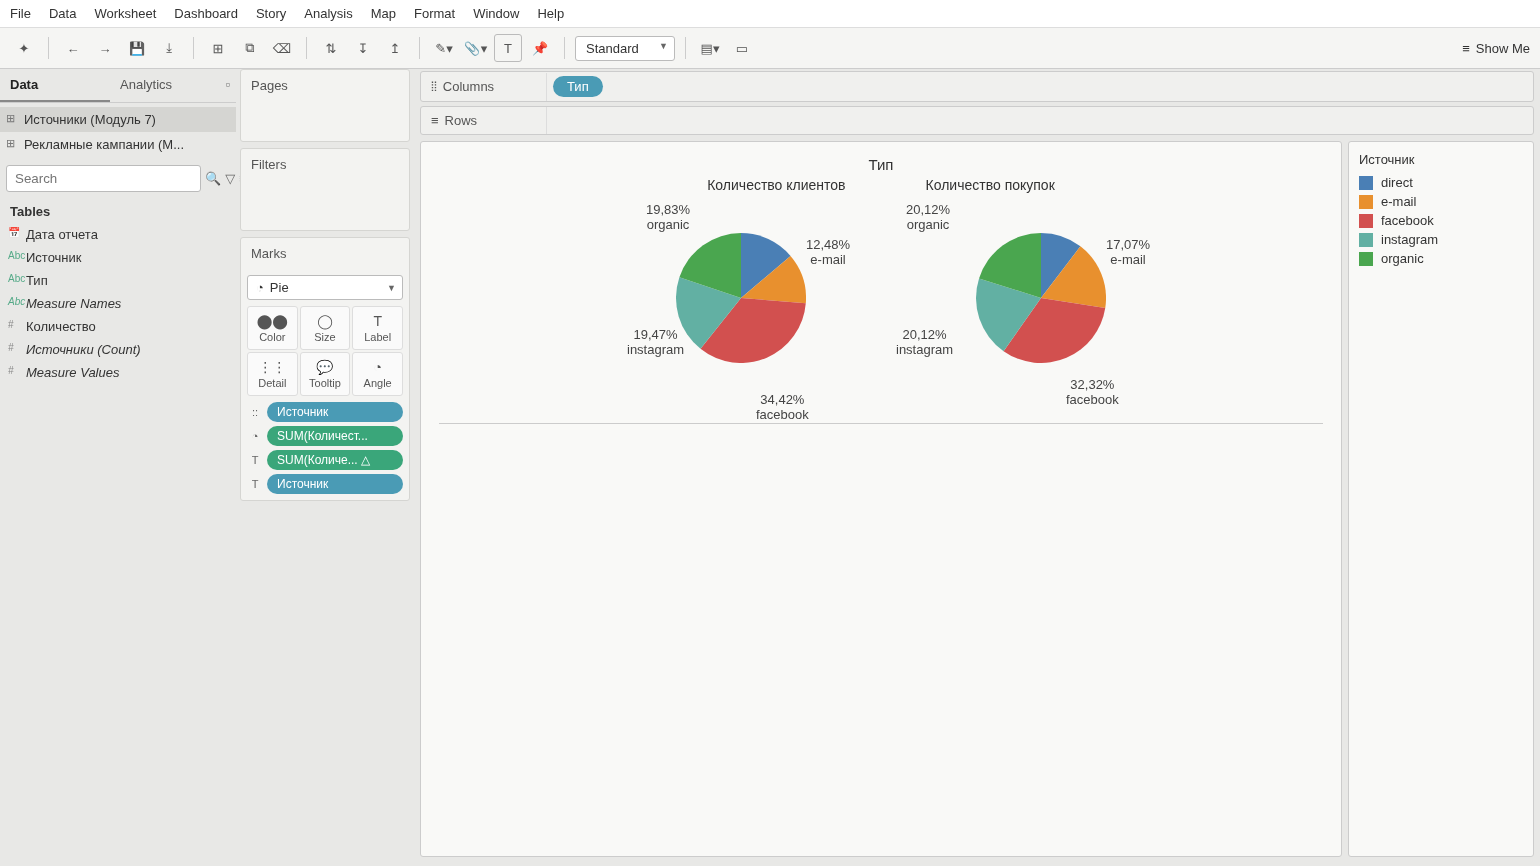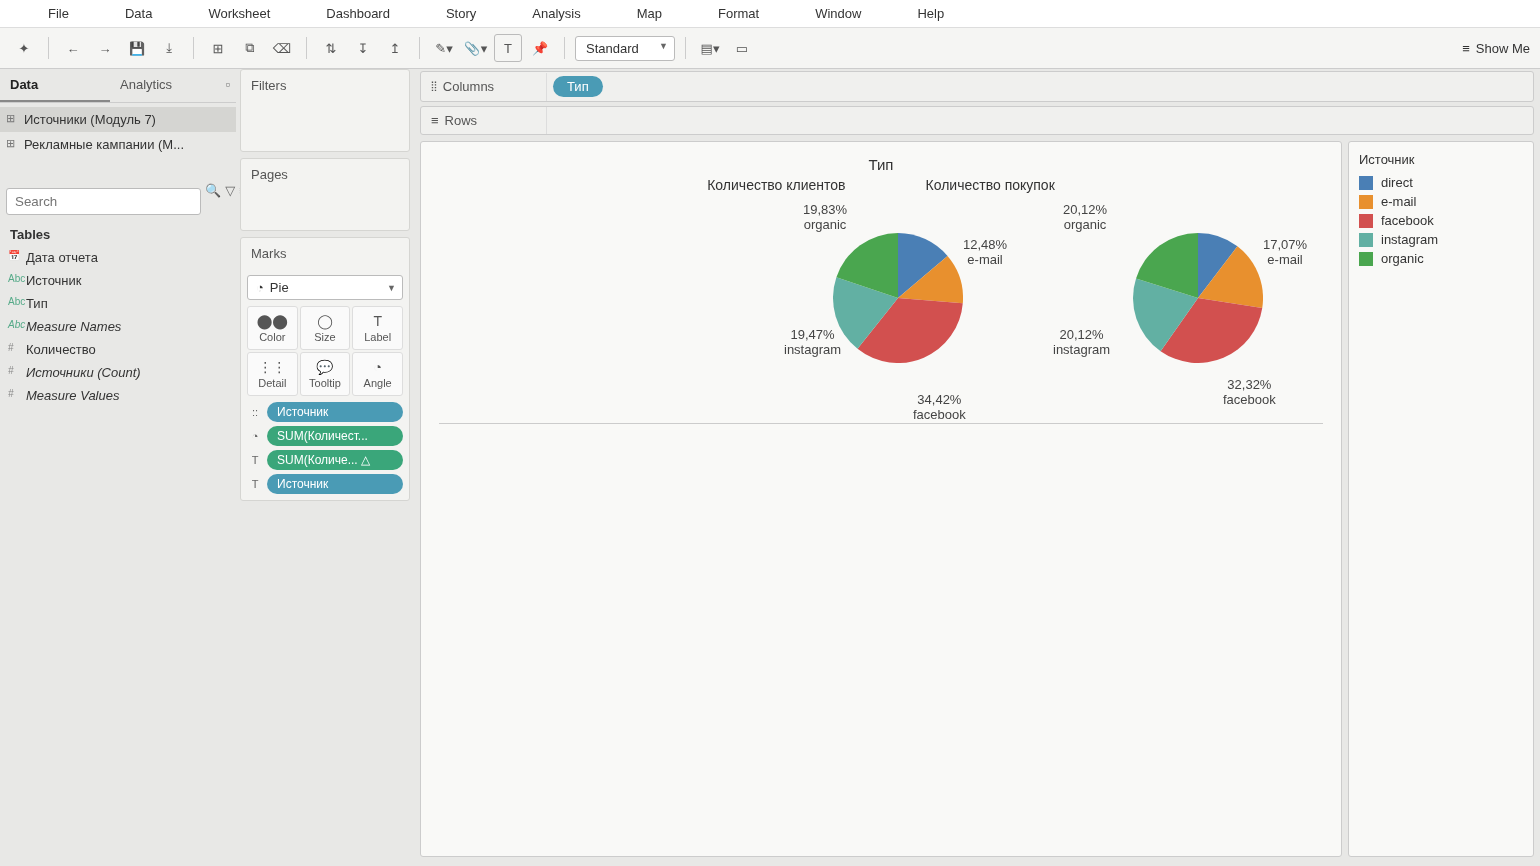--- a/index.html
+++ b/index.html
@@ -1,35 +1,35 @@
 <!DOCTYPE html>
 <html><head>
 <meta charset="utf-8">
 <style>
 * { box-sizing: border-box; margin: 0; padding: 0; font-family: "Segoe UI", Arial, sans-serif; }
 body { background: #e8e8e6; color: #333; font-size: 13px; width:1540px; height:866px; overflow:hidden; }
 .menubar { background:#fff; padding:6px 10px; border-bottom:1px solid #ddd; display:flex; gap:18px; }
-.menubar span { cursor:pointer;margin-left:38px; }
+.menubar span { cursor:pointer; }
 .toolbar { background:#f5f5f3; padding:6px 10px; border-bottom:1px solid #ccc; display:flex; align-items:center; gap:4px; }
 .tb-btn { width:28px; height:28px; display:flex; align-items:center; justify-content:center; border-radius:3px; cursor:pointer; color:#555; }
 .tb-sep { width:1px; height:22px; background:#ccc; margin:0 6px; }
 .tb-select { border:1px solid #bbb; padding:4px 24px 4px 10px; border-radius:3px; background:#fff; cursor:pointer; position:relative; min-width:100px;}
 .tb-select:after { content:"▼"; position:absolute; right:6px; font-size:9px; color:#666; }
 .showme { margin-left:auto; display:flex; align-items:center; gap:6px; cursor:pointer; }
 .main { display:flex; height: calc(100% - 72px); }
 .left-col { width:236px; display:flex; flex-direction:column; }
 .tabs { display:flex; background:#e8e8e6; border-bottom:1px solid #ccc; }
 .tab { flex:1; padding:8px 10px; cursor:pointer; color:#555;}
 .tab.active { font-weight:bold; color:#222; border-bottom:2px solid #888;}
 .ds-list { padding:4px 0; }
 .ds-item { padding:5px 26px 5px 24px; position:relative; cursor:pointer; white-space:nowrap; overflow:hidden; text-overflow:ellipsis;}
 .ds-item.selected { background:#d5d5d2; }
 .ds-item:before { content:"⊞"; position:absolute; left:6px; color:#777; font-size:11px;}
 .search-row { display:flex; align-items:center; padding:4px 6px; gap:4px;}
-.search-input { flex:1; border:1px solid #bbb; border-radius:3px; padding:5px 8px; background:#fff;margin-top:23px;}
+.search-input { flex:1; border:1px solid #bbb; border-radius:3px; padding:5px 8px; background:#fff;}
 .mini-icon { width:20px; text-align:center; color:#666; cursor:pointer;}
 .section-h { font-weight:bold; padding:8px 10px 4px; }
 .field { padding:4px 10px 4px 26px; position:relative; cursor:pointer; }
 .field .ico { position:absolute; left:8px; font-size:10px; color:#5a8;}
 .field.num .ico { color:#888;}
 .field.italic { font-style:italic; }
 .mid-col { width:178px; display:flex; flex-direction:column; gap:6px; padding:0 4px;}
 .card { background:#f3f3f1; border:1px solid #d5d5d2; border-radius:3px; }
 .card-h { padding:8px 10px; color:#555; }
 .card-body { padding:6px; }
@@ -47,21 +47,21 @@
 .right-area { flex:1; display:flex; flex-direction:column; }
 .shelf { display:flex; align-items:center; border:1px solid #ccc; background:#f0f0ee; margin:2px 6px; border-radius:3px; }
 .shelf-label { width:126px; padding:6px 10px; color:#555; border-right:1px solid #ddd; display:flex; align-items:center; gap:6px;}
 .shelf-body { flex:1; padding:4px 6px; display:flex; gap:6px;}
 .shelf-pill { background:#4a9bb5; color:#fff; border-radius:12px; padding:3px 14px; cursor:pointer;}
 .viz-row { flex:1; display:flex; margin:4px 6px 6px; gap:6px;}
 .viz { flex:1; background:#f9f9f7; border:1px solid #ccc; border-radius:3px; padding:14px 18px; position:relative;}
 .viz-title { font-size:24px; color:#777; font-weight:300; margin-bottom:6px;}
 .col-header { text-align:center; font-size:15px; color:#333; margin-bottom:4px;}
 .sub-headers { display:flex; justify-content:center; gap:80px; font-size:14px; margin-bottom:10px;text-align:right;}
-.charts { display:flex; gap:60px; justify-content:flex-end; padding-left:30px; border-bottom:1px solid #ccc; padding-bottom:20px;}
+.charts { display:flex; gap:60px; justify-content:center; padding-left:30px; border-bottom:1px solid #ccc; padding-bottom:20px;}
 .pie-wrap { position:relative; width:240px; height:200px;}
 .pie { position:absolute; left:50px; top:30px;}
 .plabel { position:absolute; font-size:13px; color:#444; text-align:center; line-height:1.15; white-space:nowrap;}
 .legend { width:186px; background:#f9f9f7; border:1px solid #ccc; border-radius:3px; padding:10px;}
 .legend-title { margin-bottom:6px; color:#333;}
 .legend-item { display:flex; align-items:flex-end; gap:8px; padding:2px 0; cursor:pointer;}
 .sw { width:14px; height:14px;}
 </style>
 </head>
 <body>
@@ -134,26 +134,26 @@
         <div class="field "><span class="ico">Abc</span><span>Тип</span></div>
         <div class="field italic"><span class="ico">Abc</span><span>Measure Names</span></div>
         <div class="field num"><span class="ico">#</span><span>Количество</span></div>
         <div class="field num italic"><span class="ico">#</span><span>Источники (Count)</span></div>
         <div class="field num italic"><span class="ico">#</span><span>Measure Values</span></div>
       </div>
   </div>
 
   <div class="mid-col">
     <div class="card">
+      <div class="card-h">Pages</div>
+      <div class="card-body" style="height:40px;"></div>
+    </div>
+    <div class="card">
       <div class="card-h">Filters</div>
       <div class="card-body" style="height:50px;"></div>
-    </div>
-    <div class="card">
-      <div class="card-h">Pages</div>
-      <div class="card-body" style="height:40px;"></div>
     </div>
     <div class="card">
       <div class="card-h">Marks</div>
       <div class="card-body">
         <div class="mark-select">
           <span>◔</span>
           <span>Pie</span>
         </div>
         <div class="mark-grid" id="mark-grid">
             <div class="mark-cell"><span class="mi">⬤⬤</span>Color</div>

